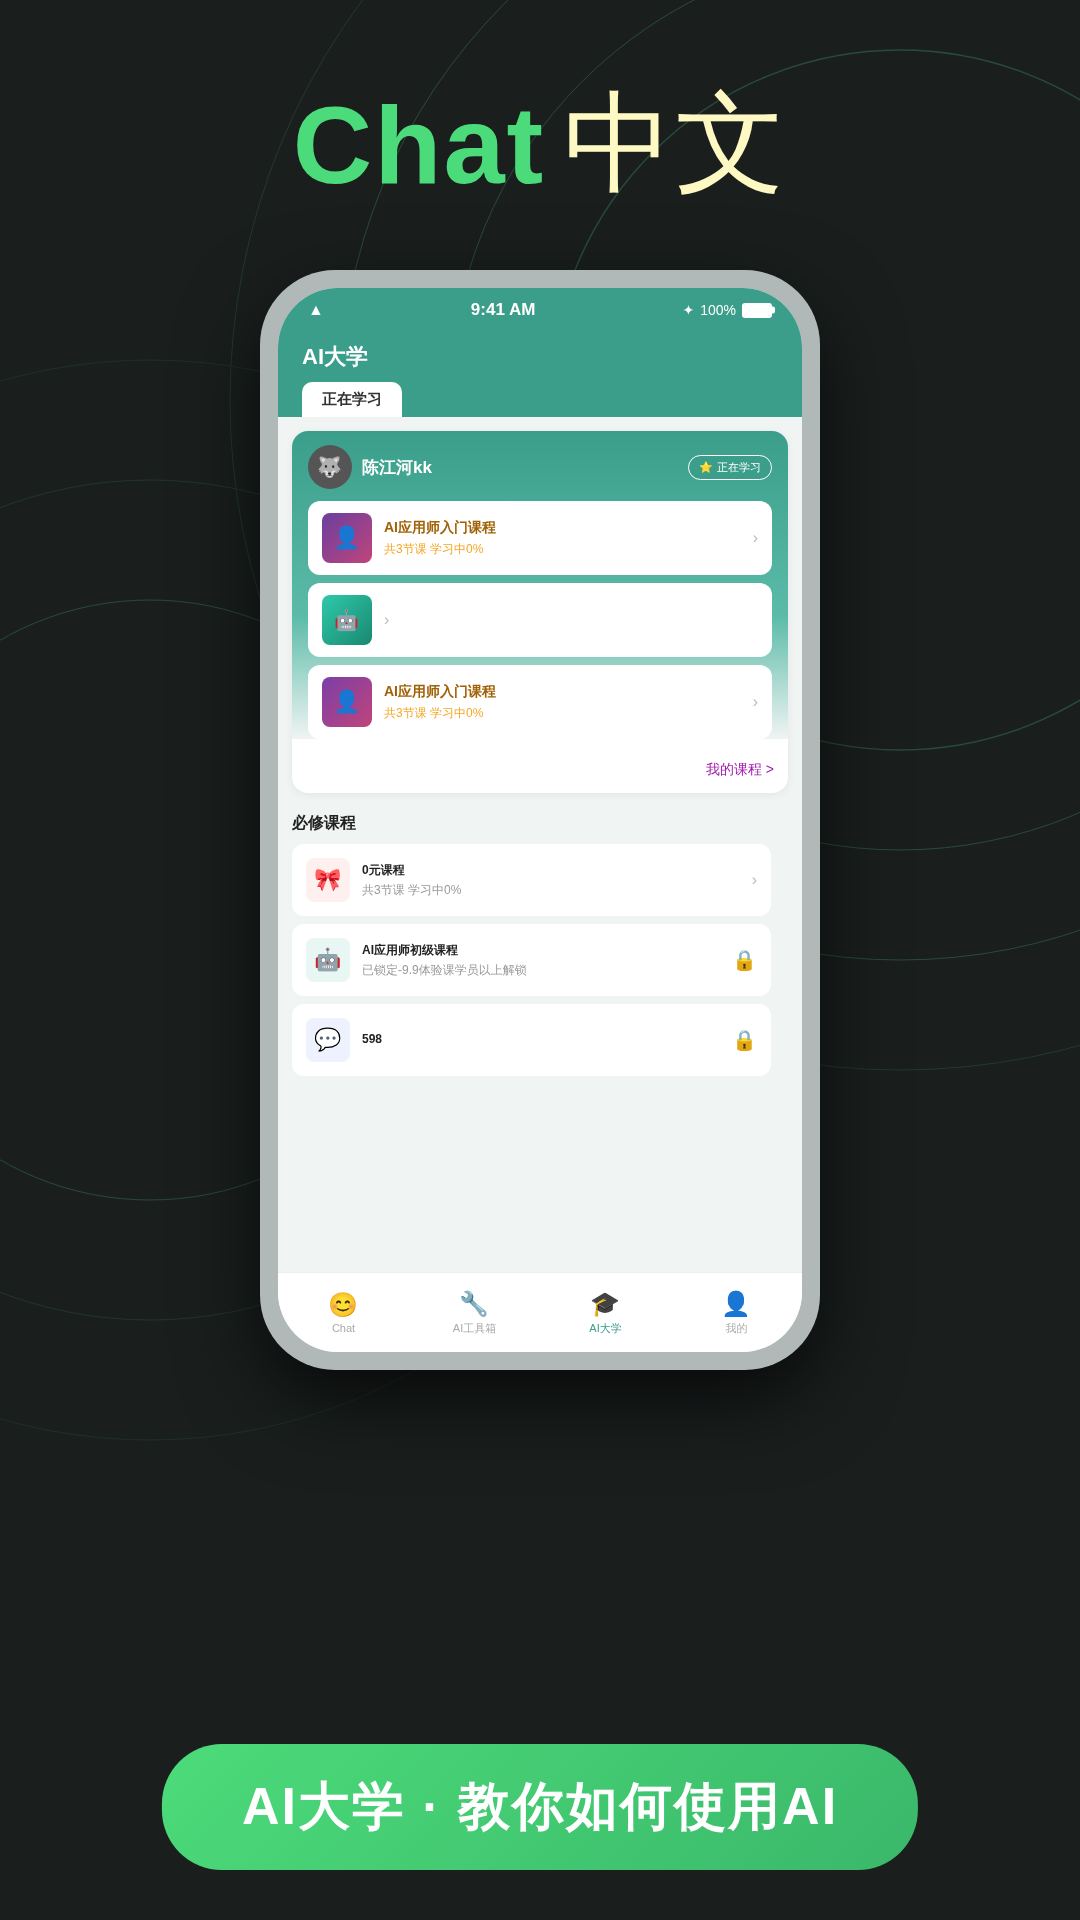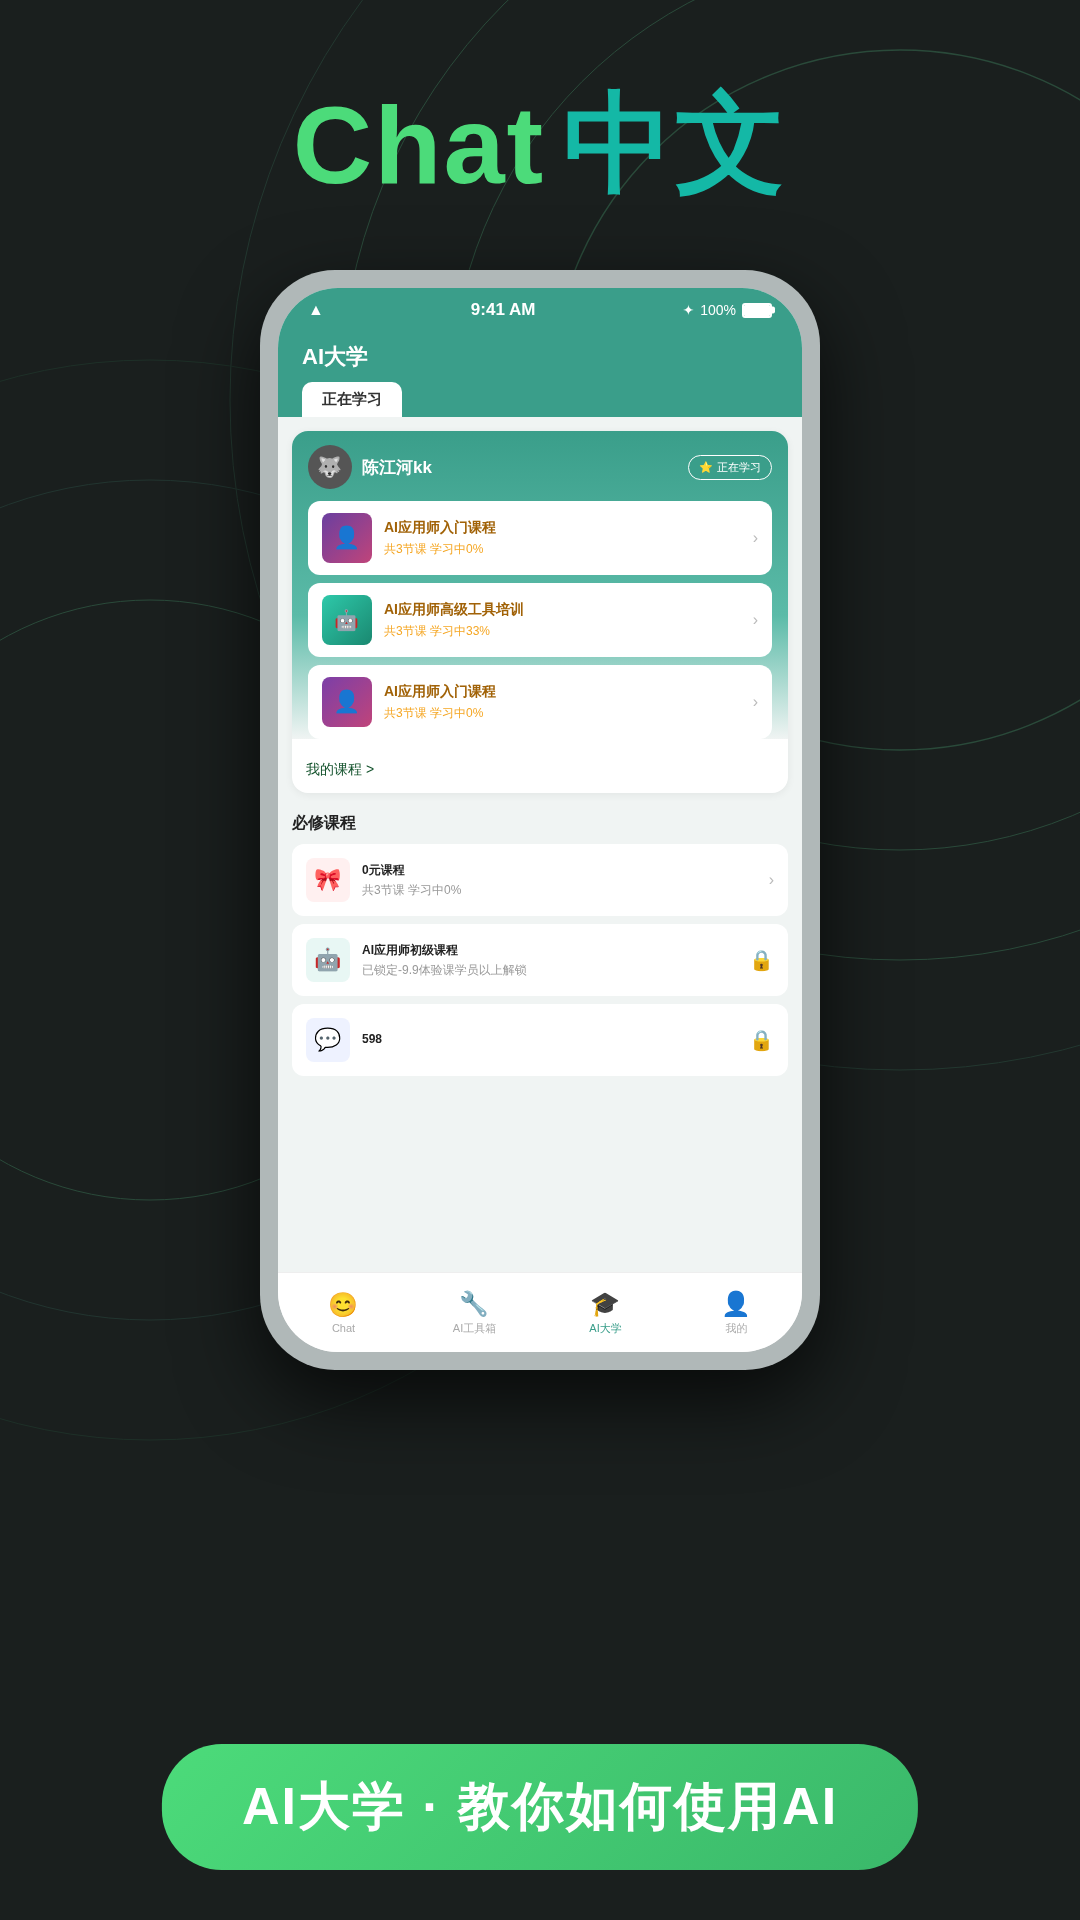--- a/index.html
+++ b/index.html
@@ -38,22 +38,22 @@
       gap: 18px;
     }
     .header-title .chat-green {
       font-size: 110px;
       font-weight: 900;
       color: #4cdb7a;
       letter-spacing: 2px;
     }
     .header-title .chinese-white {
       font-size: 110px;
-      font-weight: 700;
-      color: #14b8a6;
+      font-weight: 400;
+      color: #fef9c3;
       letter-spacing: 2px;
     }
 
     
     .phone-frame {
       position: absolute;
       top: 270px;
       left: 50%;
       transform: translateX(-50%);
       width: 560px;
@@ -238,30 +238,30 @@
     }
     .course-meta {
       font-size: 12px;
       color: #f5a623;
     }
     .chevron-right {
       color: #bbb;
       font-size: 16px;
     }
     .my-courses-link {
-      text-align: left;
+      text-align: right;
       padding: 14px;
-      color: #14532d;
+      color: #a21caf;
       font-size: 14px;
       font-weight: 500;
     }
 
     
     .required-section {
-      padding: 10px 14px 0 14px;
+      padding: 10px 31px 0 14px;
     }
     .section-title {
       font-size: 16px;
       font-weight: 700;
       color: #222;
       margin-bottom: 10px;
     }
     .required-item {
       background: white;
       border-radius: 12px;
@@ -456,24 +456,20 @@
             </div>
             <span class="chevron-right">›</span>
           </div>
 
           <div class="course-item">
             <div class="course-thumb">
               <div class="thumb2">
                 <span>🤖</span>
               </div>
             </div>
-            <div class="course-info">
-              <div class="course-name">AI应用师高级工具培训</div>
-              <div class="course-meta">共3节课   学习中33%</div>
-            </div>
             <span class="chevron-right">›</span>
           </div>
 
           <div class="course-item">
             <div class="course-thumb">
               <div class="thumb3">
                 <span>👤</span>
               </div>
             </div>
             <div class="course-info">

